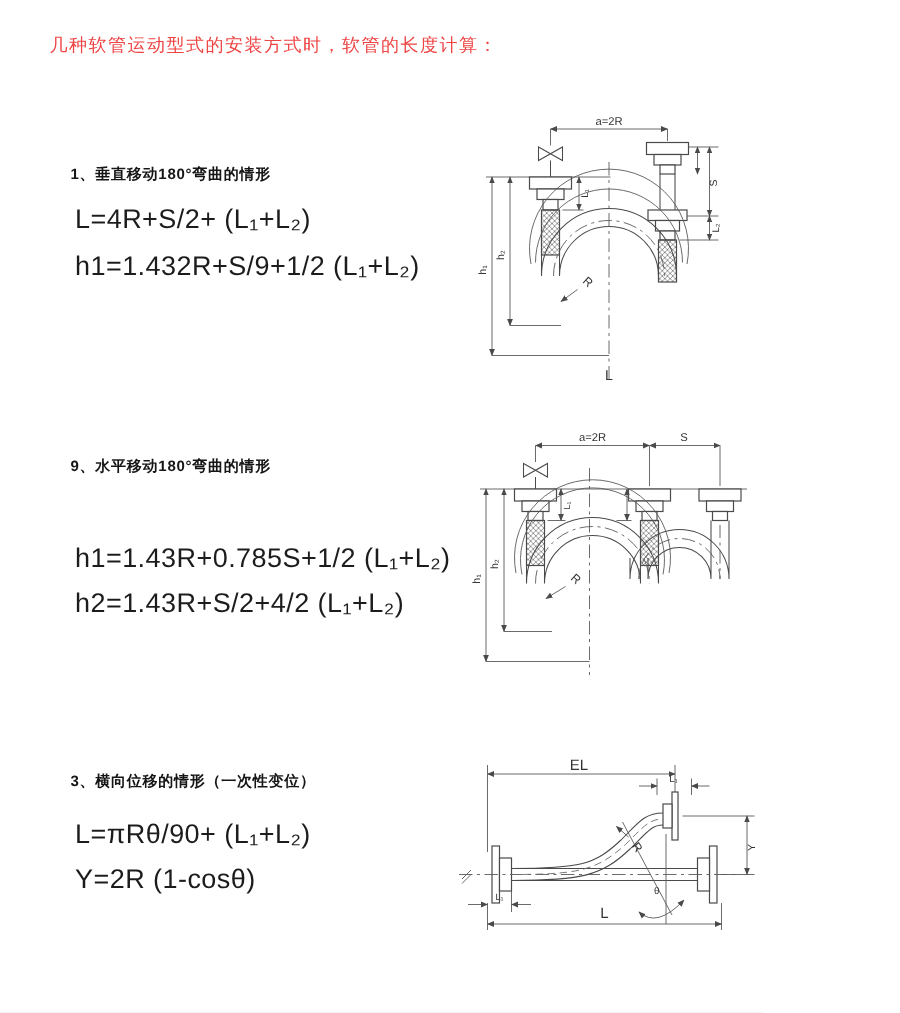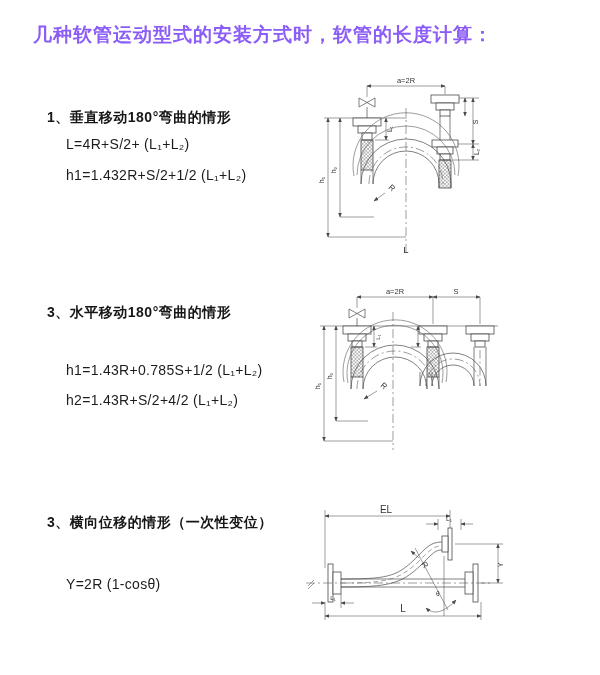--- a/index.html
+++ b/index.html
@@ -2,54 +2,55 @@
 <html><head>
 <meta charset="utf-8">
 <style>
   html,body{margin:0;padding:0;background:#e8e8e8;}
   .page{
     position:relative;width:600px;height:675px;background:#ffffff;
     font-family:"Liberation Sans","DejaVu Sans",sans-serif;
     color:#1a1a1a;overflow:hidden;margin:0 auto;
   }
   .title{
-    position:absolute;left:33px;top:22px;font-size:19px;font-weight:bold;
-    letter-spacing:1px;color:#8b5cf6;
+    position:absolute;left:33px;top:22px;font-size:12px;font-weight:normal;
+    letter-spacing:1px;color:#ef4444;
   }
   .heading{
-    position:absolute;left:47px;font-size:14px;font-weight:bold;color:#161616;
+    position:absolute;left:47px;font-size:10px;font-weight:bold;color:#161616;
     letter-spacing:0.5px;
   }
   .formula{
-    position:absolute;left:66px;font-size:14px;color:#1c1c1c;letter-spacing:0.3px;
+    position:absolute;left:50px;font-size:18px;color:#1c1c1c;letter-spacing:0.3px;
   }
   svg{position:absolute;overflow:visible;}
   svg text{font-family:"Liberation Sans","DejaVu Sans",sans-serif;fill:#333;}
   .dline{stroke:#4a4a4a;stroke-width:0.7;fill:none;}
   .thin{stroke:#5a5a5a;stroke-width:0.6;fill:none;}
   .dash{stroke:#5a5a5a;stroke-width:0.6;fill:none;stroke-dasharray:9 3 2 3;}
   .hdash{stroke:#6a6a6a;stroke-width:0.6;fill:none;stroke-dasharray:5 3;}
   .part{stroke:#4a4a4a;stroke-width:0.8;fill:#ffffff;}
 </style>
 </head>
 <body>
 
 <div class="page">
 
   <div class="title">几种软管运动型式的安装方式时，软管的长度计算：</div>
 
   <div class="heading" style="top:109px">1、垂直移动180°弯曲的情形</div>
   <div class="formula" style="top:136px">L=4R+S/2+ (L₁+L₂)</div>
-  <div class="formula" style="top:167px">h1=1.432R+S/2+1/2 (L₁+L₂)</div>
-
-  <div class="heading" style="top:304px">3、水平移动180°弯曲的情形</div>
+  <div class="formula" style="top:167px">h1=1.432R+S/9+1/2 (L₁+L₂)</div>
+
+  <div class="heading" style="top:304px">9、水平移动180°弯曲的情形</div>
   <div class="formula" style="top:362px">h1=1.43R+0.785S+1/2 (L₁+L₂)</div>
   <div class="formula" style="top:392px">h2=1.43R+S/2+4/2 (L₁+L₂)</div>
 
   <div class="heading" style="top:514px">3、横向位移的情形（一次性变位）</div>
+  <div class="formula" style="top:546px">L=πRθ/90+ (L₁+L₂)</div>
   <div class="formula" style="top:576px">Y=2R (1-cosθ)</div>
 
   <svg style="left:312px;top:72px" width="285" height="195" viewBox="0 0 285 195">
     <defs>
       <marker id="ar1" viewBox="0 0 10 10" refX="9" refY="5" markerWidth="8" markerHeight="8" orient="auto-start-reverse">
         <path d="M0,1 L10,5 L0,9 z" fill="#4a4a4a"></path>
       </marker>
       <pattern id="hx1" patternUnits="userSpaceOnUse" width="3.5" height="3.5">
         <path d="M0,3.5 L3.5,0 M0,0 L3.5,3.5" stroke="#7a7a7a" stroke-width="0.5"></path>
       </pattern>

